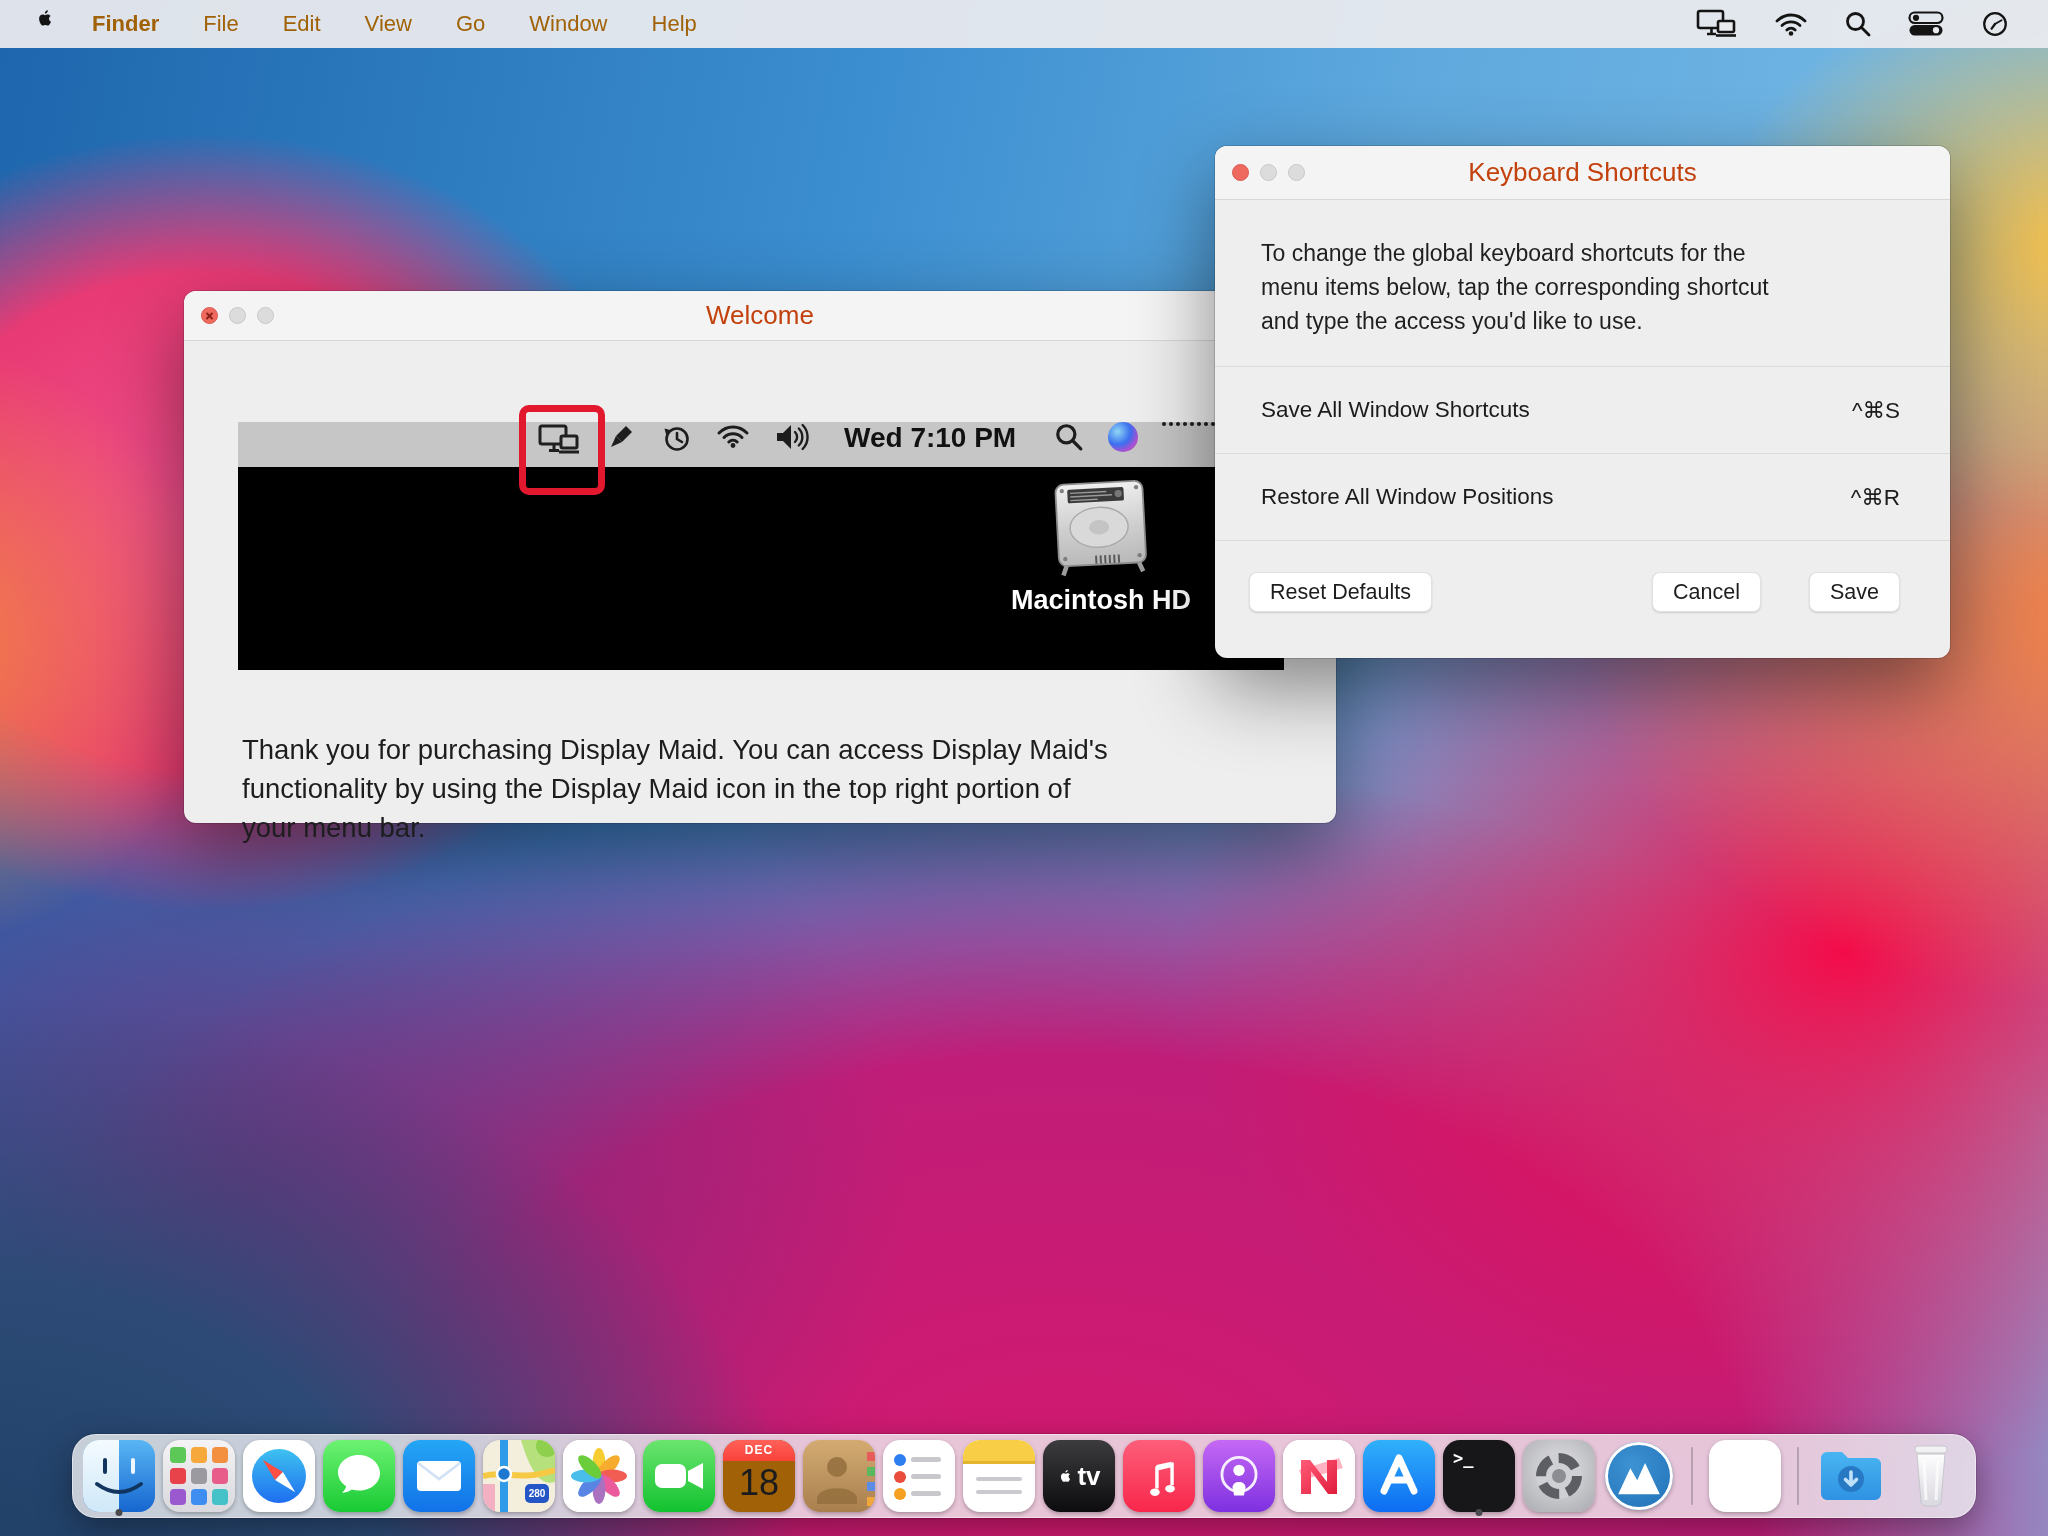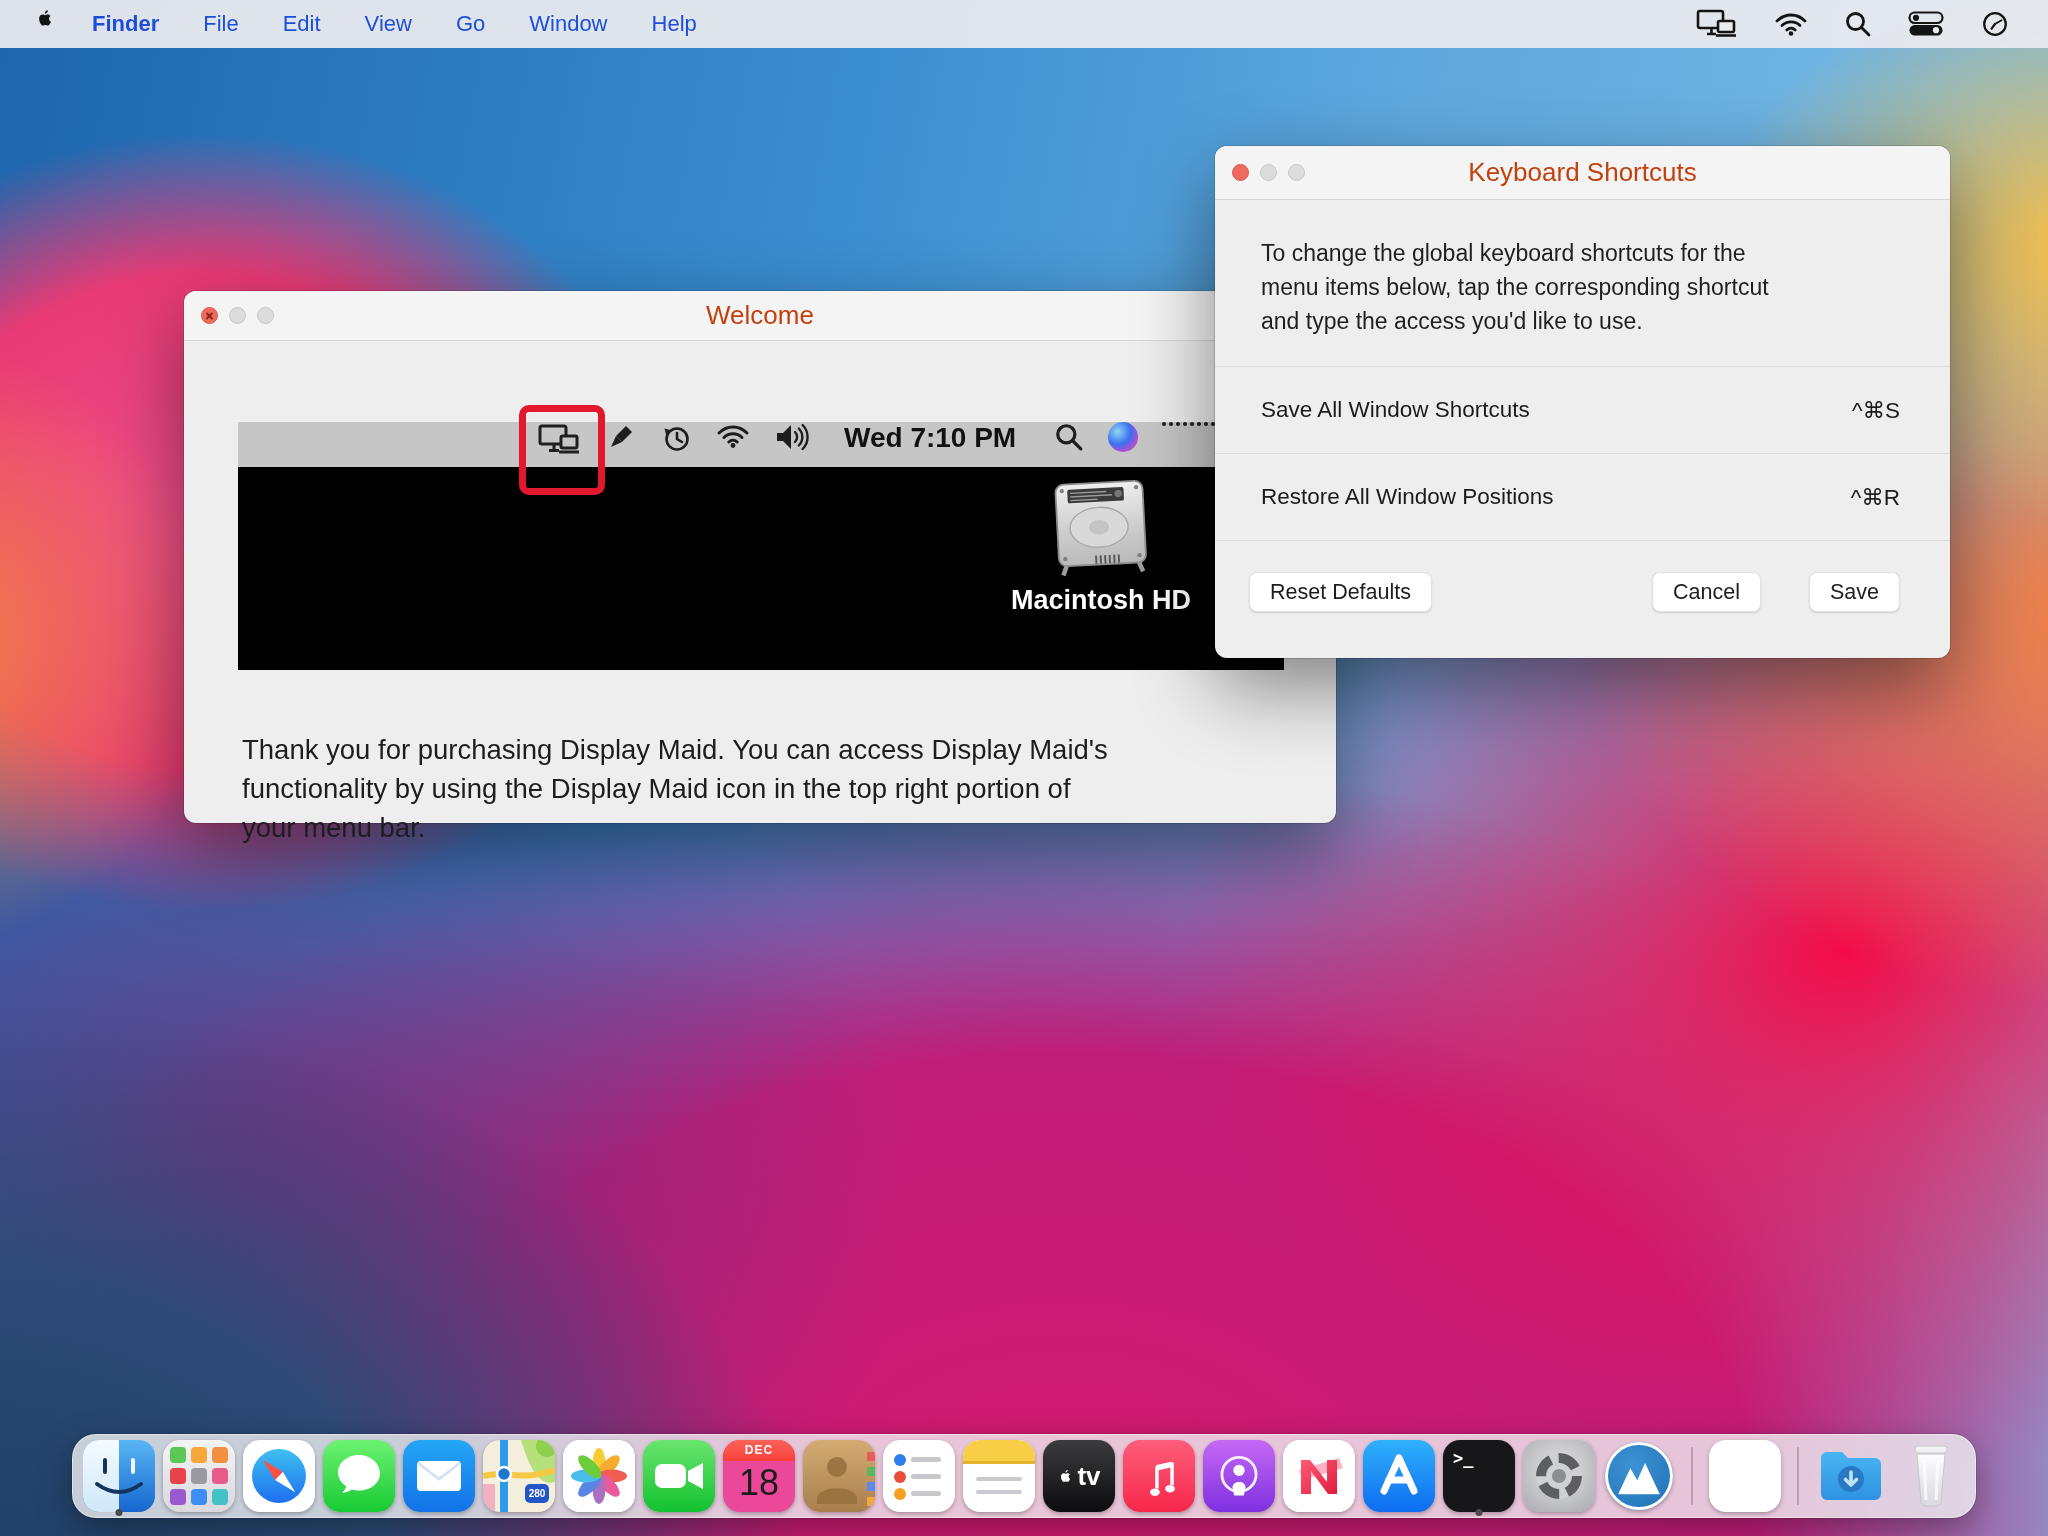--- a/index.html
+++ b/index.html
@@ -16,21 +16,21 @@
       radial-gradient(ellipse 950px 750px at 90% 62%, #f40b49 0%, rgba(244,11,73,0) 70%),
       radial-gradient(ellipse 1150px 820px at -2% 104%, #1e3f66 0%, #2c4a75 38%, rgba(44,74,117,0) 74%),
       radial-gradient(ellipse 950px 760px at 12% 78%, rgba(116,44,120,.9), rgba(116,44,120,0) 70%),
       radial-gradient(ellipse 1500px 980px at 52% 98%, #d3196f 0%, #c01d78 46%, rgba(192,29,120,0) 76%),
       linear-gradient(100deg, #1e66ad 0%, #3b8ed0 38%, #5fa9de 62%, #7fc0e8 100%);
   }
 
   
   .menubar { position:absolute; left:0; top:0; width:100%; height:48px; z-index:40;
     background:rgba(233,234,238,.95); display:flex; align-items:center; justify-content:space-between;
-    color:#1d4ed8; font-size:22px; }
+    color:#a16207; font-size:22px; }
   .mb-left { display:flex; align-items:center; padding-left:26px; }
   .mb-item { padding:0 22px; line-height:48px; cursor:default; white-space:nowrap; }
   .mb-item.apple { padding:0 14px 0 8px; display:flex; align-items:center; }
   .mb-item.bold { font-weight:700; }
   .mb-right { display:flex; align-items:center; gap:36px; padding-right:38px; }
   .mb-icon { display:flex; align-items:center; justify-content:center; height:48px; }
 
   
   .window { position:absolute; border-radius:12px; background:#efeeee;
     box-shadow:0 30px 80px rgba(0,0,0,.45), 0 0 0 1px rgba(0,0,0,.14); }
@@ -88,21 +88,21 @@
   .d-item { width:80px; height:84px; display:flex; align-items:center; justify-content:center; position:relative; flex:0 0 auto; }
   .d-sep { width:2px; height:58px; background:rgba(60,60,66,.28); margin:0 12px; border-radius:1px; flex:0 0 auto; }
   .run-dot { position:absolute; bottom:2px; left:50%; transform:translateX(-50%); width:7px; height:7px; border-radius:50%; background:#4a4a4e; }
   .app { width:72px; height:72px; border-radius:17px; position:relative; overflow:hidden;
     box-shadow:0 2px 4px rgba(0,0,0,.28); flex:0 0 auto; }
   .app.noclip { overflow:visible; box-shadow:none; }
 
   .launchpad { background:linear-gradient(180deg,#f4f4f6,#d9d9de); display:grid; grid-template-columns:repeat(3,16px);
     grid-auto-rows:16px; gap:5px; align-content:center; justify-content:center; }
   .launchpad i { border-radius:4px; }
-  .calendar { background:#ec4899; }
+  .calendar { background:#a16207; }
   .cal-top { position:absolute; left:0; top:0; width:100%; height:21px; background:linear-gradient(180deg,#ff6159,#f9423a);
     color:#fff; font-size:12px; font-weight:700; text-align:center; line-height:21px; letter-spacing:1px; }
   .cal-day { position:absolute; left:0; top:22px; width:100%; text-align:center; font-size:36px; font-weight:300; color:#1b1b1d; }
   .contacts { background:linear-gradient(180deg,#d3ab72,#a87f4e); }
   .reminders,.notes,.news,.photos,.safari-bg { background:#fff; }
   .tv { background:linear-gradient(180deg,#3c3c3f,#0c0c0e); display:flex; align-items:center; justify-content:center; gap:3px; }
   .tv .tv-txt { color:#fff; font-weight:700; font-size:26px; }
   .music { background:linear-gradient(180deg,#fd5e7a,#f8274b); display:flex; align-items:center; justify-content:center; }
   .podcasts { background:linear-gradient(180deg,#c569f5,#7e30e0); display:flex; align-items:center; justify-content:center; }
   .appstore { background:linear-gradient(180deg,#30b1fb,#0d6cf2); display:flex; align-items:center; justify-content:center; }

